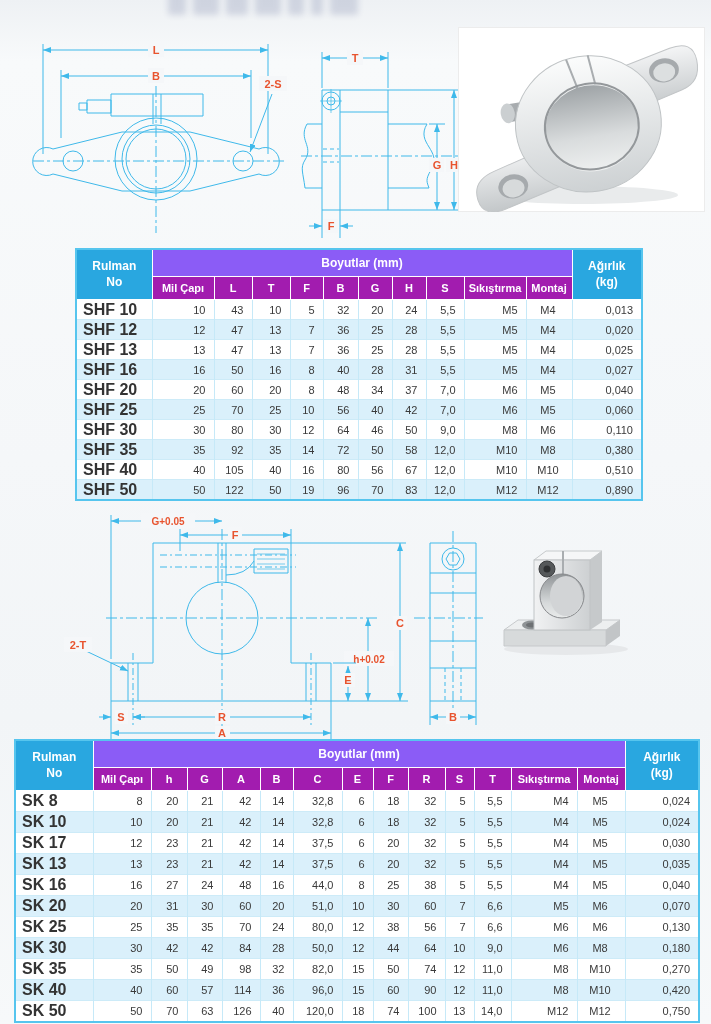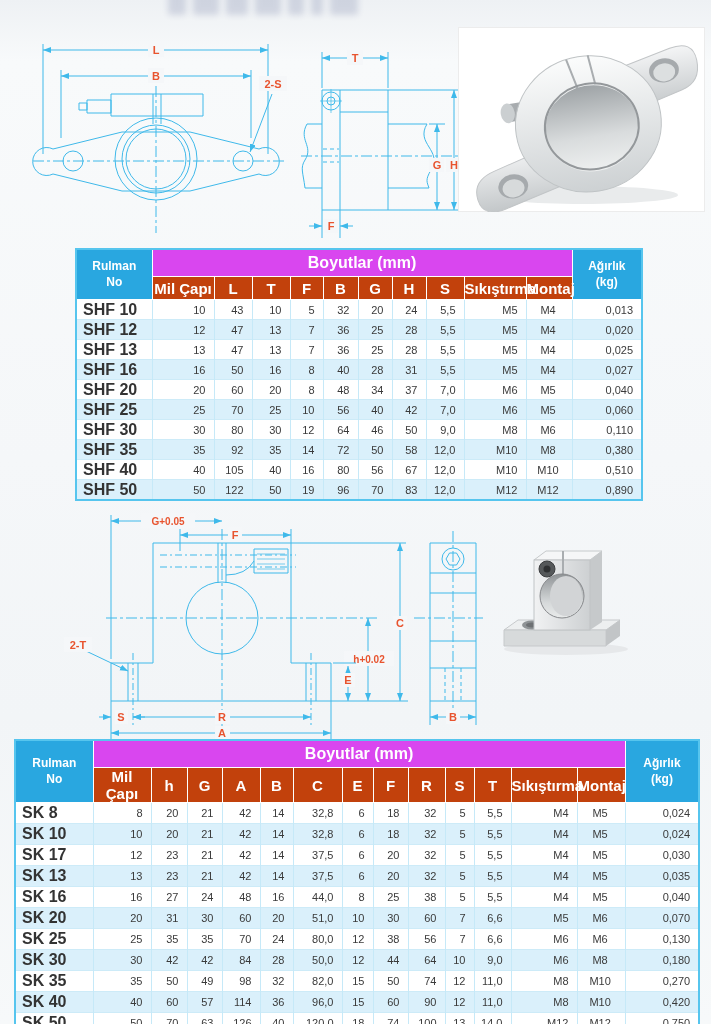--- a/index.html
+++ b/index.html
@@ -15,22 +15,22 @@
   text.dim{fill:#E8542F;font:bold 11px "Liberation Sans",sans-serif;text-anchor:middle;}
   text.dimsm{fill:#E8542F;font:bold 10px "Liberation Sans",sans-serif;text-anchor:middle;}
   .lbg{fill:#f5f7f9;}
   
   .photo{position:absolute;}
   .photo-shf{background:#ffffff;box-shadow:0 0 0 1px #ececec inset;}
   
   table.tbl{position:absolute;border-collapse:collapse;table-layout:fixed;background:#fff;
     border:2px solid #56C5EE;}
   .tbl th{color:#fff;font-weight:bold;border:1px solid #fff;padding:0;text-align:center;margin-top:24px;}
-  .tbl .mainhead{background:#d946ef;font-size:16px;height:26px;text-align:center;}
-  .tbl .subhead{background:#c2410c;font-size:15px;height:22px;}
+  .tbl .mainhead{background:#8b5cf6;font-size:12px;height:26px;text-align:center;}
+  .tbl .subhead{background:#a21caf;font-size:11px;height:22px;}
   .tbl .cornerhead{background:#29A7E0;font-size:12px;line-height:1.3;}
   .tbl tbody td{font-size:11px;color:#3a3a3a;height:19px;text-align:right;padding:0 8px 0 0;
     border-right:1px solid #c6e9f8;border-top:1px solid #cdebf8;white-space:nowrap;overflow:hidden;}
   .tbl tbody tr:nth-child(even){background:#DAF0FB;}
   .tbl tbody td.rowhead{text-align:left;padding:0 0 0 6px;font-weight:bold;font-size:16px;color:#333;}
   table.shf{left:75px;top:248px;width:566px;}
   table.sk{left:14px;top:739px;width:684px;}
   .sk tbody td{height:20px;}
   .shf tbody td:nth-child(11), .sk tbody td:nth-child(14){text-align:center;padding-right:2px;}
 </style>

